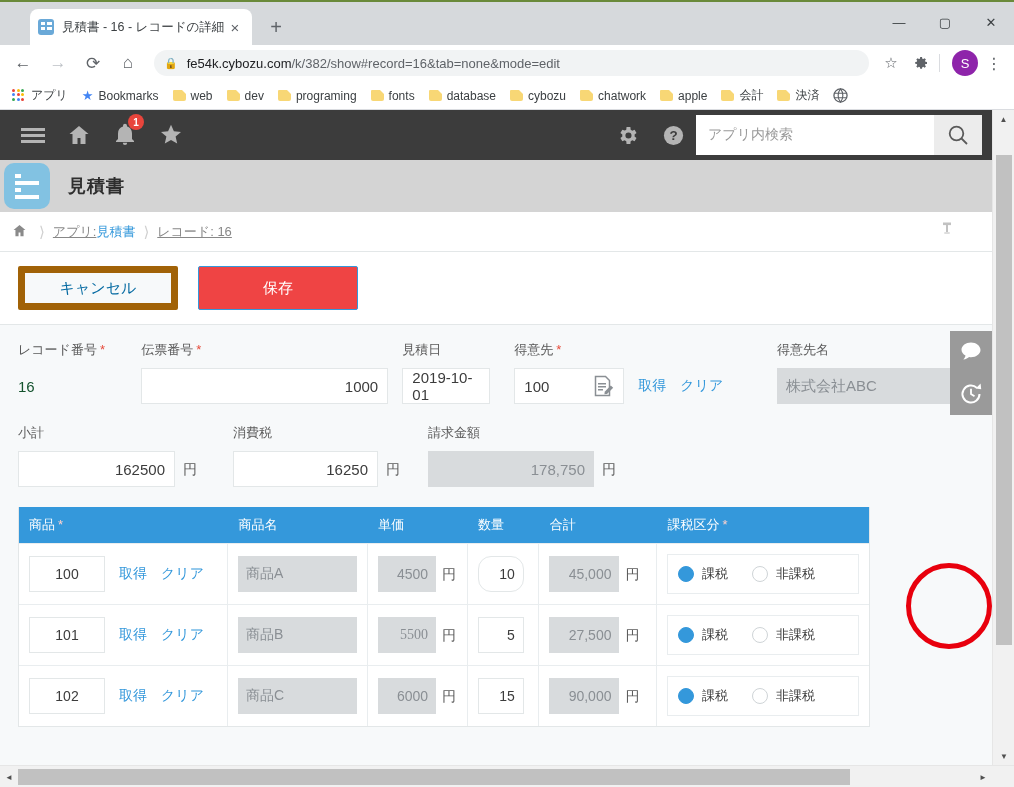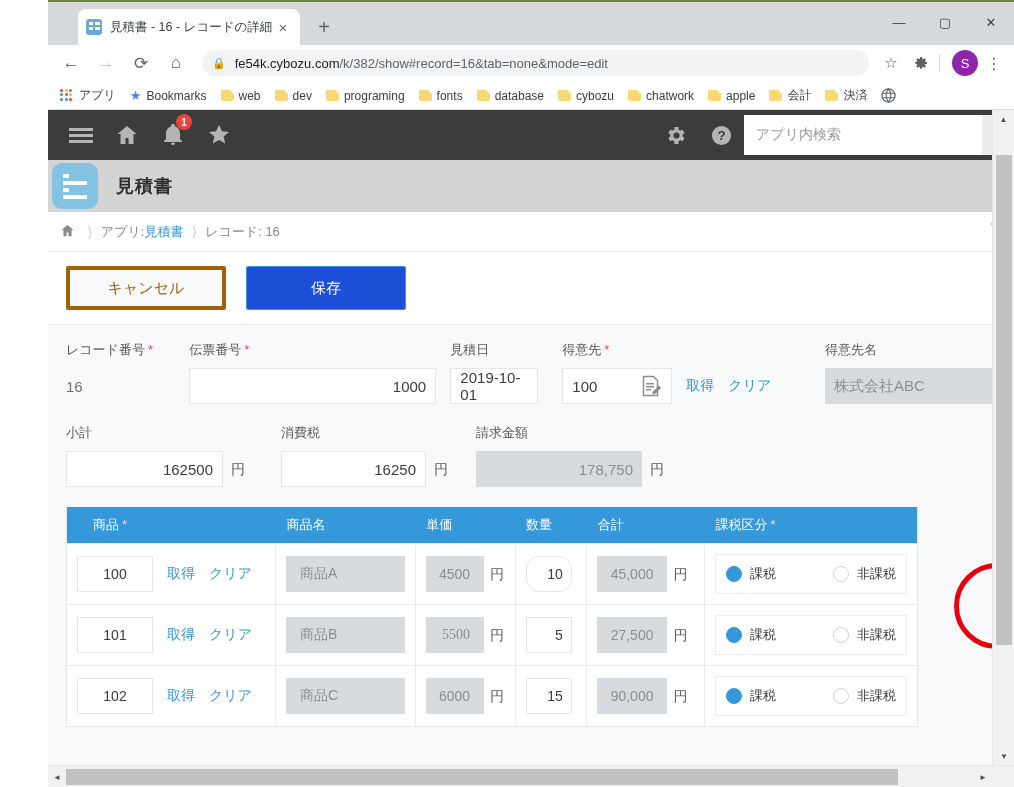--- a/index.html
+++ b/index.html
@@ -6,21 +6,21 @@
   html, body { margin:0; padding:0; }
   body {
     width:1014px; height:787px;
     font-family:"Liberation Sans", "DejaVu Sans", sans-serif;
     background:#ffffff;
     overflow:hidden;
     position:relative;
   }
 
   
-  .browser { position:absolute; inset:0; display:flex; flex-direction:column;margin-left:48px; }
+  .browser { position:absolute; inset:0; display:flex; flex-direction:column; }
   .chrome-top {
     background:#d6d9dc;
     height:45px;
     display:flex; align-items:flex-end;
     position:relative;
     border-top:2px solid #6a8a3a;
   }
   .tab {
     margin-left:30px;
     width:222px; height:36px;
@@ -149,75 +149,75 @@
   .app-icon .lines{width:24px;}
   .app-icon .lines i{display:block;height:4px;background:#fff;margin:3px 0;}
   .app-icon .lines i:nth-child(odd){width:6px;}
   .app-icon .lines i.wide{width:24px;}
   .app-title{margin-left:18px;font-size:18px;color:#2e2e2e;font-weight:bold;letter-spacing:1px;}
 
   
   .k-bread{height:40px;background:#fff;border-bottom:1px solid #e3e7e8;display:flex;align-items:center;padding:0 12px;font-size:13px;position:relative;}
   .bc-home{color:#888;font-size:15px;margin-right:4px;}
   .bc-sep{color:#d0d0d0;margin:0 8px;font-size:15px;}
-  .bc-label{color:#888;}
+  .bc-label{color:#888;text-decoration:underline;}
   .bc-link{color:#3498db;}
   .pin-icon{position:absolute;right:38px;color:#bfbfbf;font-size:16px;}
 
   
   .k-actions{height:72px;background:#fff;display:flex;align-items:center;padding:0 18px;gap:20px;}
   .btn{
     height:44px;min-width:160px;border-radius:2px;
     display:flex;align-items:center;justify-content:center;
     font-size:15px; cursor:pointer;
   }
-  .btn-cancel{background:#f7f9fa;border:4px solid #a16207;color:#a16207;}
-  .btn-save{background:#1d4ed8;color:#fff;border:1px solid #3498db;}
+  .btn-cancel{background:#f7f9fa;border:7px solid #a16207;color:#0369a1;}
+  .btn-save{background:#ef4444;color:#fff;border:1px solid #3498db;}
 
   
   .k-form{background:#f7f9fa;border-top:1px solid #e3e7e8;padding:16px 0 0 0;position:relative;min-height:100%;}
   .fld-row{display:flex;align-items:flex-start;padding:0 18px;}
   .fld{margin-right:0;}
   .fld-label{font-size:13px;color:#5a5a5a;margin-bottom:9px;white-space:nowrap;}
   .req{color:#e74c3c;margin-left:3px;}
   .txt-in{
     height:36px;border:1px solid #e3e7e8;background:#fff;
     font-size:15px;color:#3c3c3c;
     display:flex;align-items:center;padding:0 9px;
   }
   .txt-in.num{justify-content:flex-end;}
   .txt-ro{background:#d8dbdd;border:none;color:#8a8f94;}
-  .plain-val{font-size:15px;color:#737373;height:36px;display:flex;align-items:center;}
+  .plain-val{font-size:15px;color:#14532d;height:36px;display:flex;align-items:center;}
   .unit{font-size:14px;color:#5a5a5a;margin-left:8px;align-self:center;line-height:36px;}
   .lnk{color:#3498db;font-size:14px;cursor:pointer;}
 
   
   .lookup-ico{
     width:22px;height:24px;position:relative;flex:0 0 auto;margin-left:6px;
   }
 
   
   .k-table{margin:20px 18px 0 18px;width:852px;border:1px solid #e3e7e8;border-top:none;}
   .tbl-head{display:flex;background:#3498db;color:#fff;height:36px;align-items:center;font-size:13px;}
   .tbl-row{display:flex;background:#fff;height:61px;align-items:center;border-top:1px solid #e9edef;}
   .tbl-row:first-child{border-top:none;}
   .c1{width:210px;}
   .c2{width:140px;}
   .c3{width:100px;}
   .c4{width:72px;}
   .c5{width:118px;}
   .c6{width:212px;}
-  .tbl-head .c1{padding-left:26px;}
+  .tbl-head .c1{padding-left:10px;}
   .tbl-head .c2,.tbl-head .c3,.tbl-head .c4,.tbl-head .c5,.tbl-head .c6{padding-left:10px;}
   .cellbox{display:flex;align-items:center;height:100%;padding:0 10px;border-right:1px solid #e9edef;}
   .cellbox:last-child{border-right:none;}
   .cell-in{height:36px;border:1px solid #e3e7e8;background:#fff;display:flex;align-items:center;justify-content:flex-end;padding:0 8px;font-size:14px;color:#3c3c3c;}
-  .cell-ro{height:36px;background:#d8dbdd;display:flex;align-items:center;padding:0 14px;font-size:14px;color:#8a8f94;}
+  .cell-ro{height:36px;background:#d8dbdd;display:flex;align-items:center;padding:0 8px;font-size:14px;color:#8a8f94;}
   .cell-ro.num{justify-content:flex-end;}
-  .radio-group{border:1px solid #e9edef;height:40px;display:flex;align-items:center;padding:0 10px;gap:10px;width:192px;justify-content:space-between;}
+  .radio-group{border:1px solid #e9edef;height:40px;display:flex;align-items:center;padding:0 10px;gap:10px;width:192px;}
   .radio{display:flex;align-items:center;gap:8px;font-size:13px;color:#3c3c3c;cursor:pointer;}
   .rdot{width:16px;height:16px;border-radius:50%;border:1px solid #cfd4d7;background:#fff;flex:0 0 auto;}
   .rdot.on{background:#3498db;border-color:#3498db;}
 
   
   .rail{position:absolute;right:0;top:0;width:42px;background:#9a9a9a;}
   .rail-btn{width:42px;height:42px;display:flex;align-items:center;justify-content:center;color:#fff;}
 
   
   .vscroll{position:absolute;right:0;top:0;bottom:22px;width:22px;background:#f1f1f1;border-left:1px solid #e6e6e6;}

